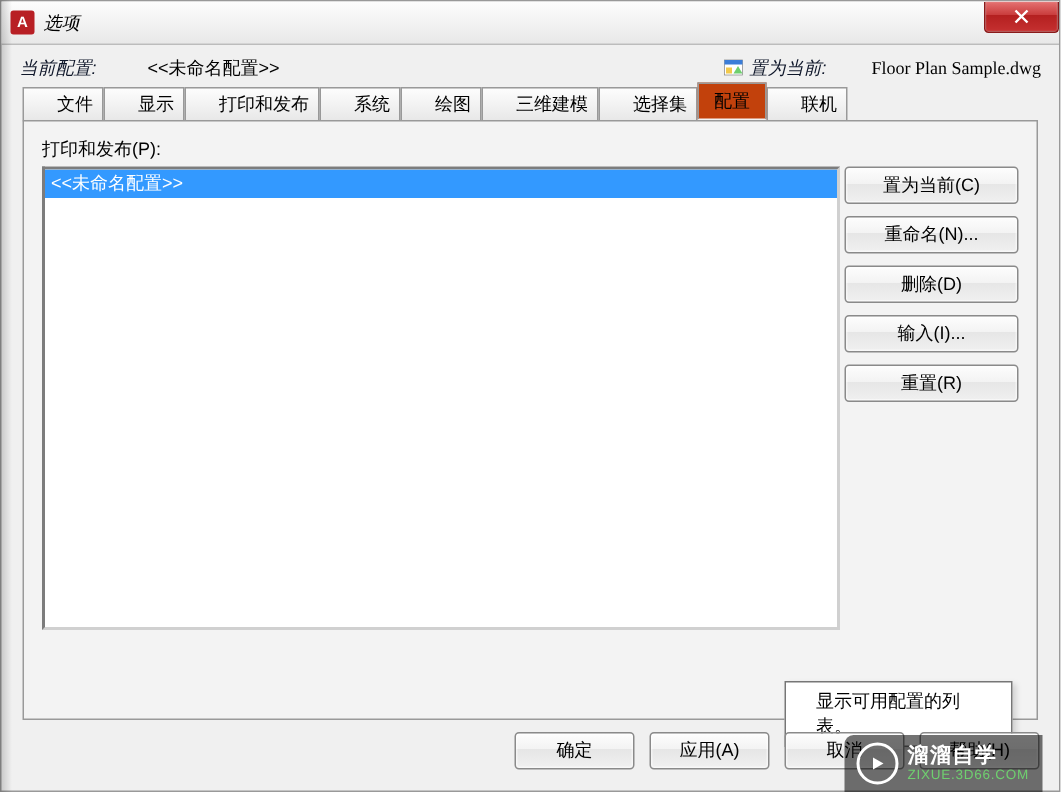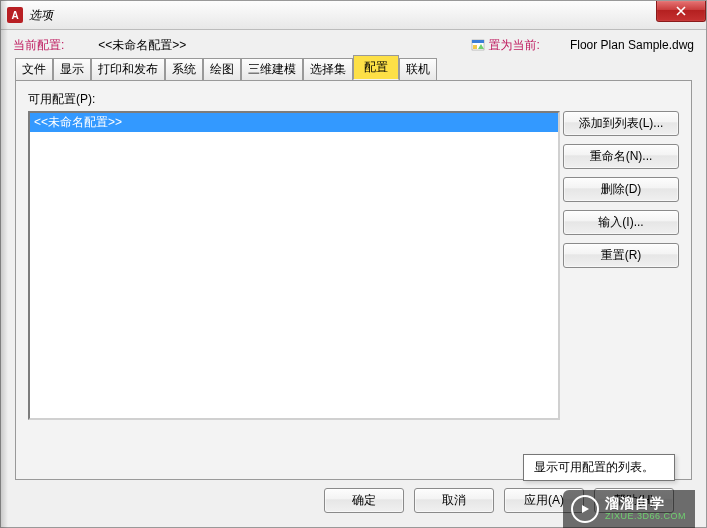--- a/index.html
+++ b/index.html
@@ -55,51 +55,51 @@
     box-shadow: inset 0 0 1px rgba(255,255,255,0.5);
   }
   .close-btn svg { width: 10px; height: 10px; }
 
   .info-row {
     height: 22px;
     padding: 4px 12px 2px 12px;
     display: flex;
     align-items: center;
   }
-  .info-label { color: #be185d; }
+  .info-label { color: #0f172a; font-style: italic; }
   .info-value { margin-left: 34px; }
   .info-gap { flex: 1; }
   .dwg-icon {
     width: 14px; height: 14px;
     margin-right: 4px;
     display: inline-flex; align-items: center; justify-content: center;
   }
   .dwg-icon svg { width: 14px; height: 14px; }
-  .info-file { margin-left: 30px; font-family: Liberation Sans, sans-serif; font-size: 12px; }
+  .info-file { margin-left: 30px; font-family: Liberation Serif, serif; font-size: 12px; }
 
   .tabs {
     margin: 0 14px;
     display: flex;
     align-items: flex-end;
     height: 22px;
     position: relative;
   }
   .tab {
     border: 1px solid #999;
     border-bottom: 1px solid #999;
     background: linear-gradient(to bottom, #fdfdfd, #e8e8e8);
-    padding: 2px 6px 2px 6px;
+    padding: 2px 6px 2px 22px;
     margin-right: 0px;
     font-size: 12px;
     position: relative;
     top: 1px;
     cursor: default;
   }
   .tab.active {
-    background: #fde047;
+    background: #c2410c;
     border-bottom: 1px solid #f3f3f3;
     z-index: 2;
     padding: 3px 10px 3px 10px;
     top: 0;
   }
   .tab-panel {
     margin: 0 14px 8px 14px;
     border: 1px solid #999;
     background: #f3f3f3;
     height: 400px;
@@ -141,29 +141,29 @@
     font-family: "SimSun", "宋体", sans-serif;
     display: flex; align-items: center; justify-content: center;
     cursor: default;
     box-shadow: 0 0 0 1px rgba(255,255,255,0.5) inset;
   }
   .tooltip {
     position: absolute;
     right: 16px; top: 373px;
     border: 1px solid #767676;
     background: #ffffff;
-    padding: 4px 10px;
+    padding: 4px 20px;
     font-size: 12px;
     box-shadow: 2px 2px 4px rgba(0,0,0,0.15);
     width: 152px;
     box-sizing: border-box;
   }
   .dialog-buttons {
     position: absolute;
-    bottom: 14px; right: 32px;
+    bottom: 14px; right: 13px;
     display: flex;
     gap: 10px;
   }
   .dialog-buttons .btn {
     width: 78px;
   }
   .watermark {
     position: absolute;
     right: 12px; bottom: 0;
     width: 132px; height: 38px;
@@ -230,41 +230,41 @@
     <div class="tab">打印和发布</div>
     <div class="tab">系统</div>
     <div class="tab">绘图</div>
     <div class="tab">三维建模</div>
     <div class="tab">选择集</div>
     <div class="tab active">配置</div>
     <div class="tab">联机</div>
   </div>
 
   <div class="tab-panel">
-    <span class="list-label">可用配置(P):</span>
+    <span class="list-label">打印和发布(P):</span>
 
     <div class="listbox">
       <div class="list-item">&lt;&lt;未命名配置&gt;&gt;</div>
     </div>
 
     <div class="side-buttons">
-      <div class="btn">添加到列表(L)...</div>
+      <div class="btn">置为当前(C)</div>
       <div class="btn">重命名(N)...</div>
       <div class="btn">删除(D)</div>
       <div class="btn">输入(I)...</div>
       <div class="btn">重置(R)</div>
     </div>
 
     <div class="tooltip">显示可用配置的列表。</div>
   </div>
 
   <div class="dialog-buttons">
     <div class="btn">确定</div>
+    <div class="btn">应用(A)</div>
     <div class="btn">取消</div>
-    <div class="btn">应用(A)</div>
     <div class="btn">帮助(H)</div>
   </div>
 
 </div>
 
 <div class="left-shadow"></div>
 
 <div class="watermark">
   <div class="play">
     <svg viewBox="0 0 10 10">

